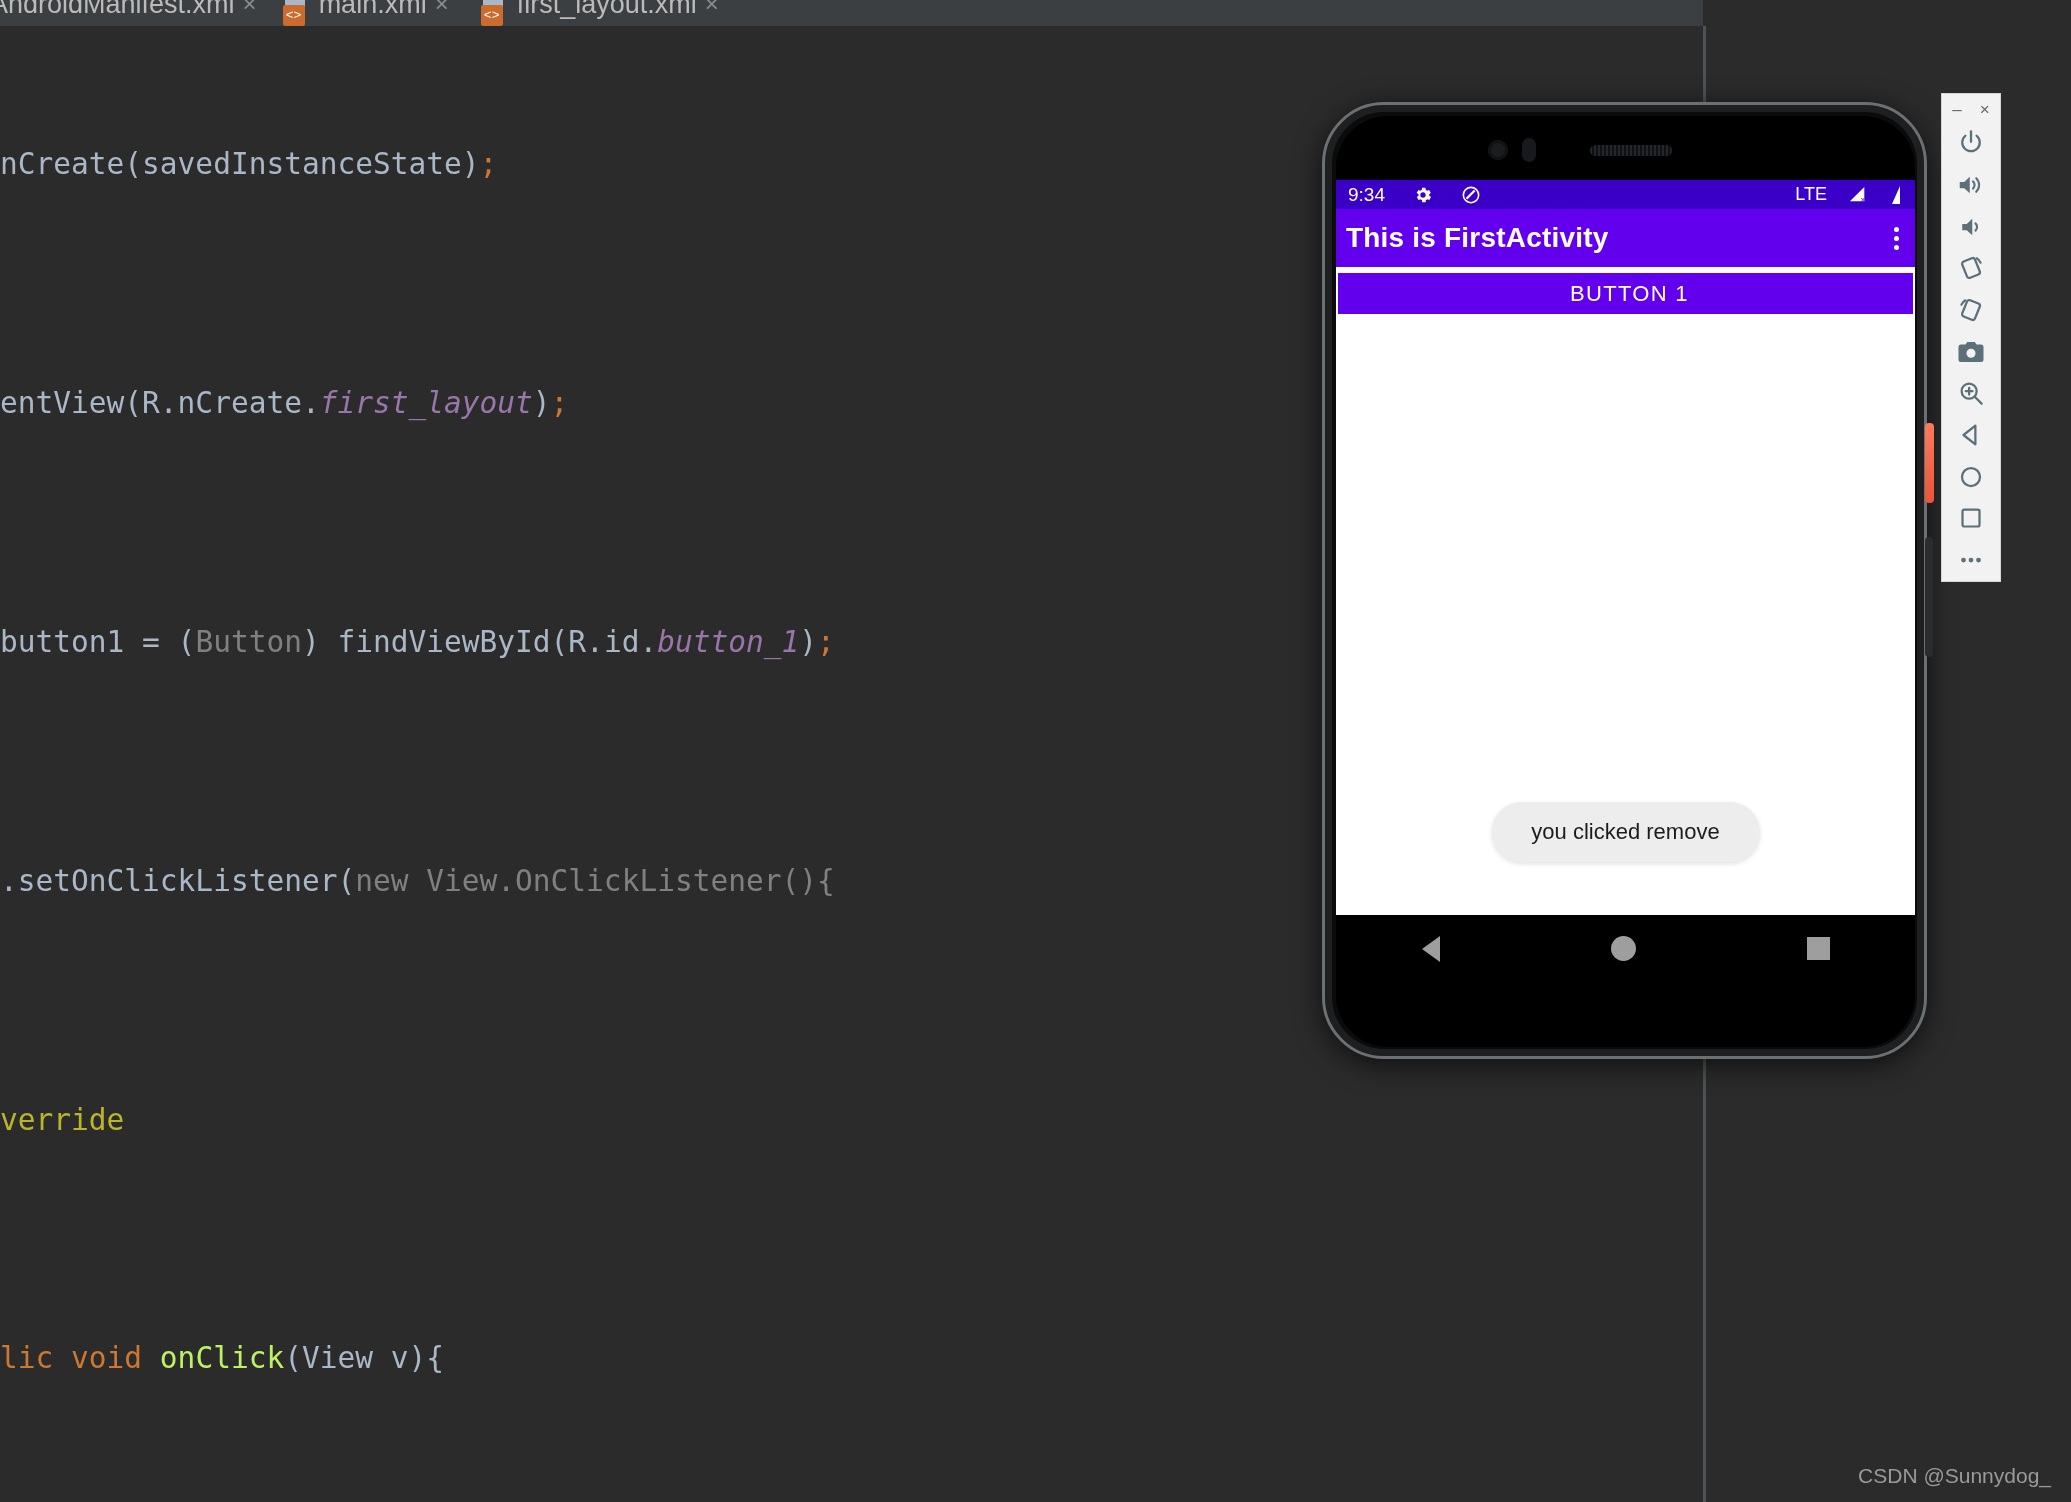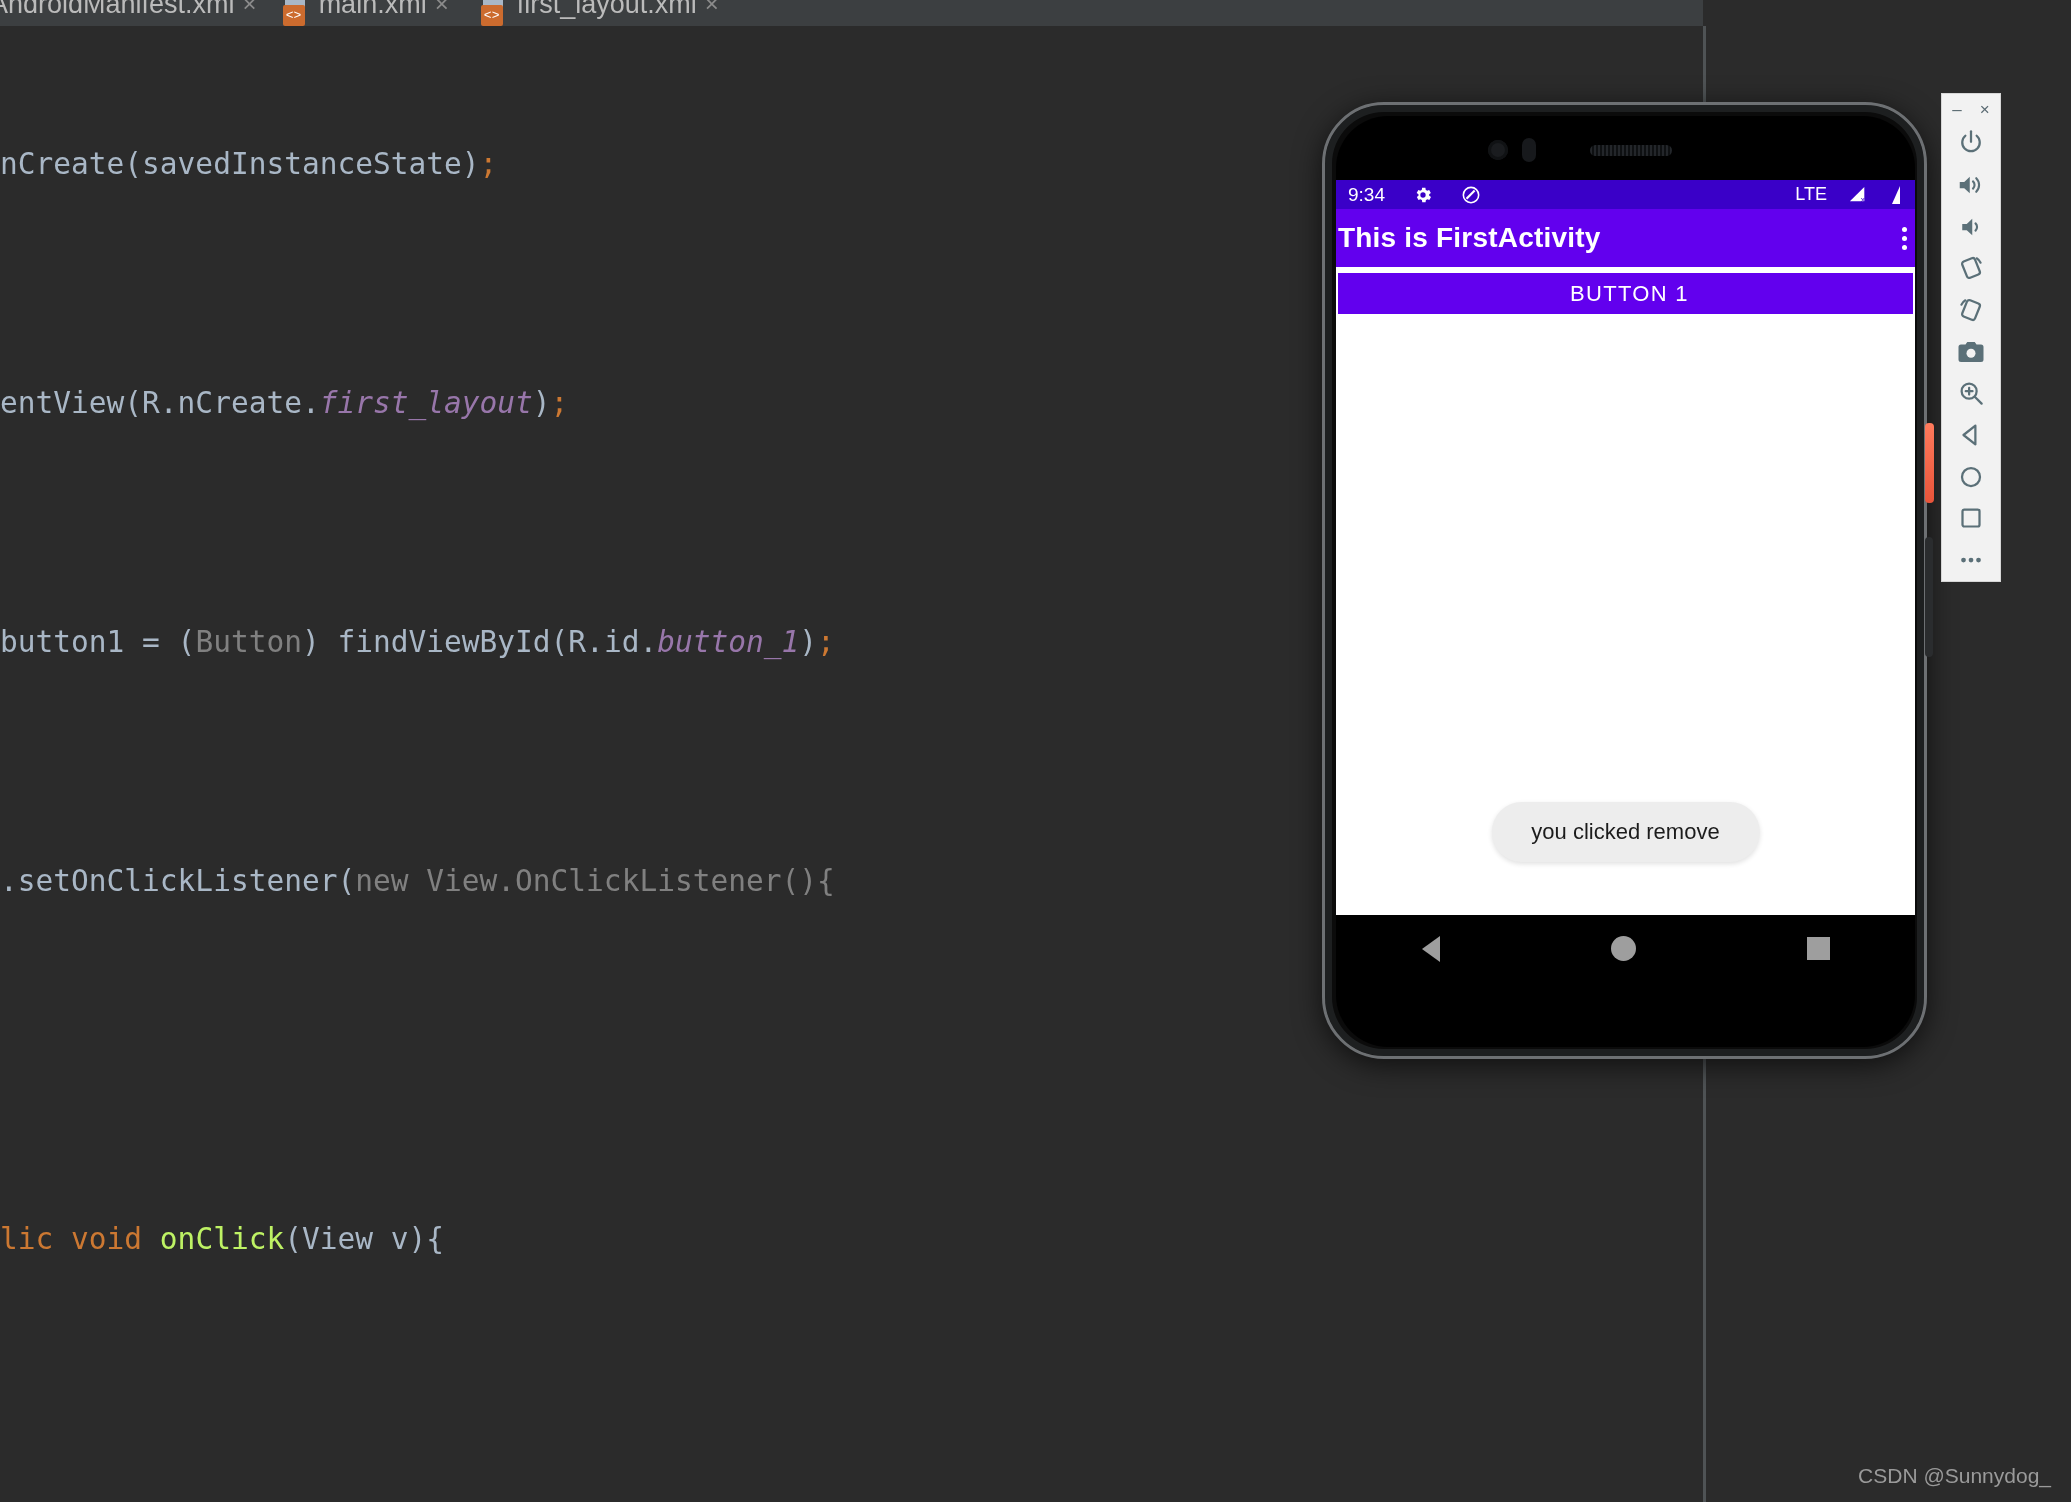--- a/index.html
+++ b/index.html
@@ -75,21 +75,21 @@
 
   .statusbar { position:relative; height:29px; background:#3a00c8; color:#fff;
                display:flex; align-items:center; padding:0 12px; font-size:19px; }
   .sb-left { display:flex; align-items:center; gap:28px; }
   .sb-right{ margin-left:auto; display:flex; align-items:center; gap:20px; font-size:18px; }
   .gear, .dnd { width:20px; height:20px; display:block; }
   .sig { width:22px; height:18px; }
   .bat { width:14px; height:20px; }
 
   .appbar { height:58px; background:#6200ee; display:flex; align-items:center;
-            padding:0 2px; }
+            padding:0 10px; }
   .appbar-title { color:#fff; font-size:28px; font-weight:bold; letter-spacing:.2px; }
   .overflow { margin-left:auto; display:flex; flex-direction:column; gap:4px; padding-right:6px; }
   .overflow i { width:5px; height:5px; border-radius:50%; background:#fff; display:block; }
 
   .btn1 { margin:6px 2px 0 2px; height:41px; background:#6200ee; color:#fff;
           display:flex; align-items:center; justify-content:center;
           font-size:22px; letter-spacing:1.3px; font-weight:500;padding-left:8px; }
 
   .content { position:relative; height:668px; background:#fff; }
   .toast { position:absolute; left:50%; transform:translateX(-50%); bottom:120px;
@@ -157,20 +157,21 @@
     <div class="code">
 
       <span class="ln"><span class="plain">nCreate(savedInstanceState)</span><span class="semi">;</span></span>
       <span class="ln"></span>
       <span class="ln"><span class="plain">entView(R.nCreate.</span><span class="field">first_layout</span><span class="plain">)</span><span class="semi">;</span></span>
       <span class="ln"></span>
       <span class="ln"><span class="plain">button1 = (</span><span class="dim">Button</span><span class="plain">) findViewById(R.id.</span><span class="field">button_1</span><span class="plain">)</span><span class="semi">;</span></span>
       <span class="ln"></span>
       <span class="ln"><span class="plain">.setOnClickListener(</span><span class="dim">new View.OnClickListener(){</span></span>
       <span class="ln"></span>
+      <span class="ln"><span class="ann">verride</span></span>
       <span class="ln"></span>
       <span class="ln"><span class="kw">lic void </span><span class="fn">onClick</span><span class="plain">(View v){</span></span>
       <span class="ln"></span>
       
       
       
       
       
       
       

